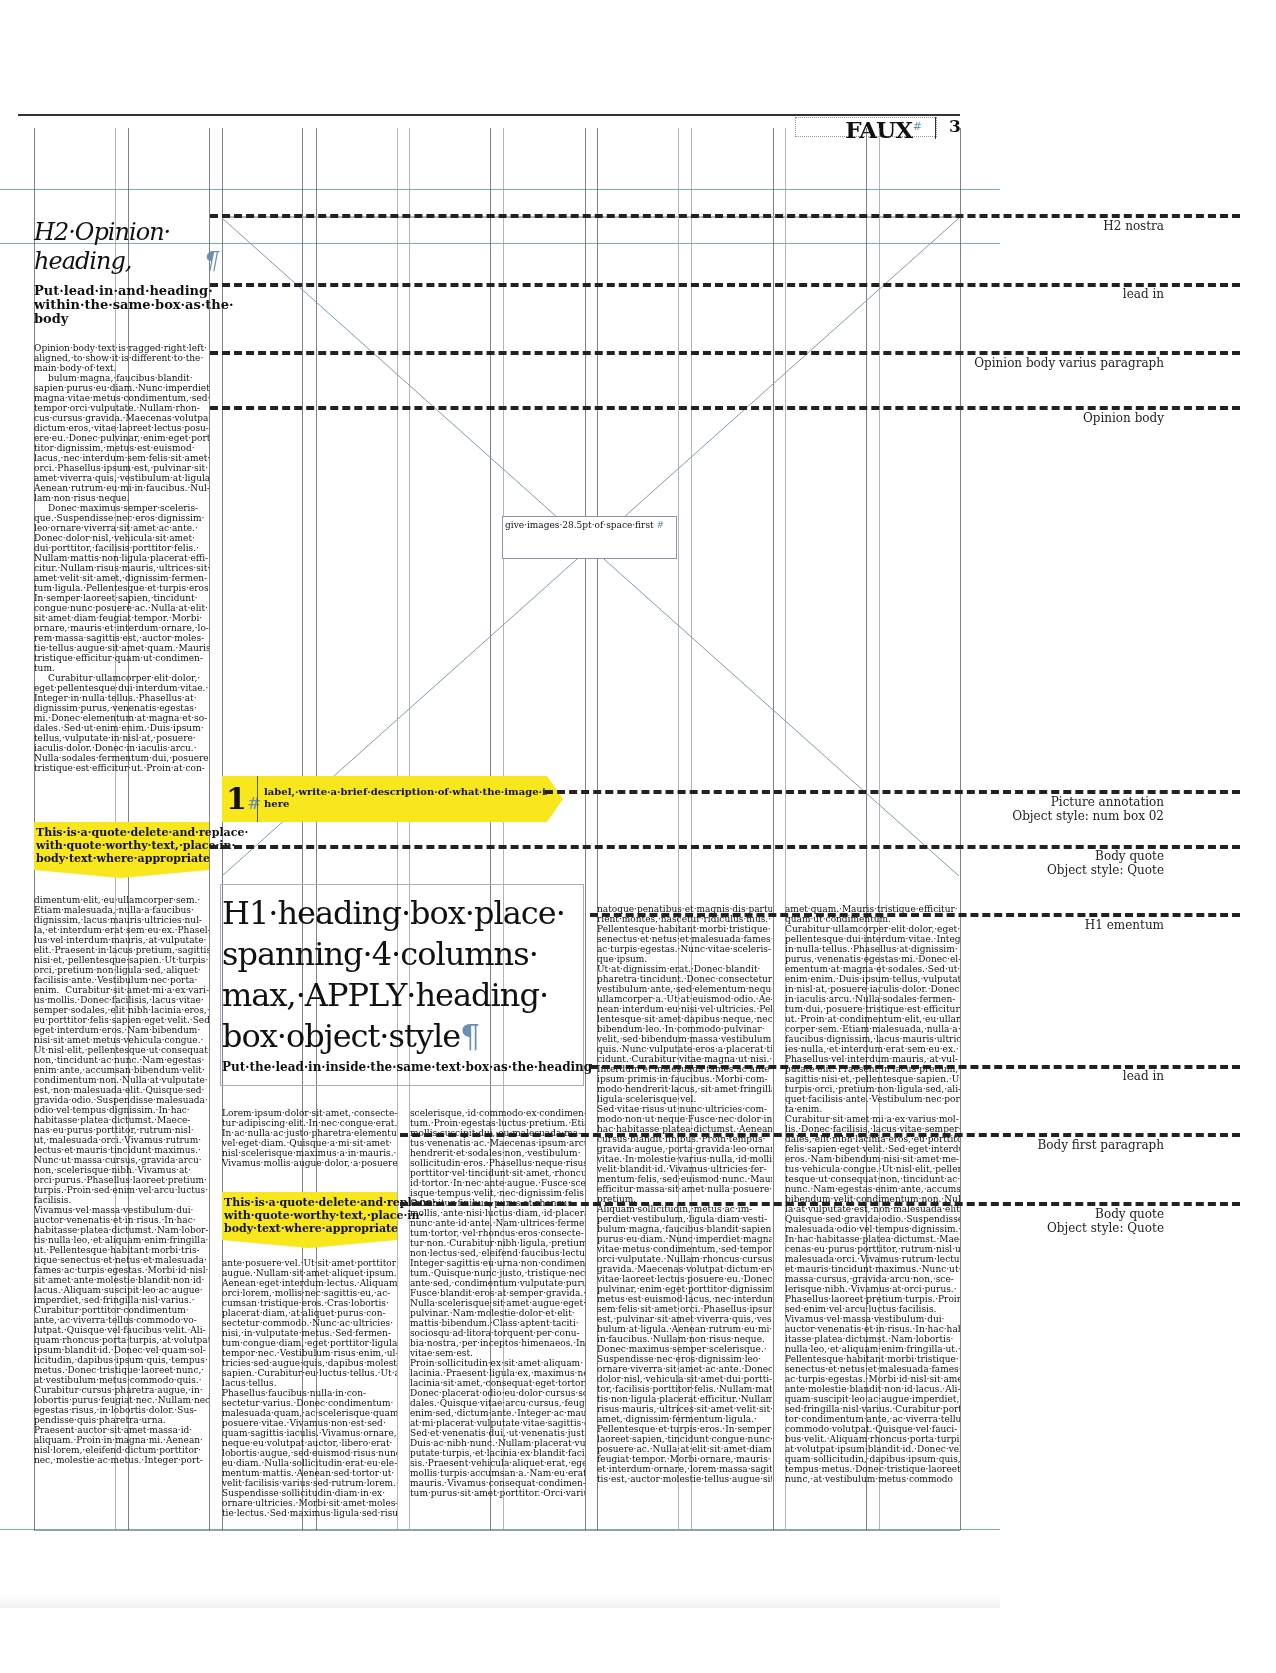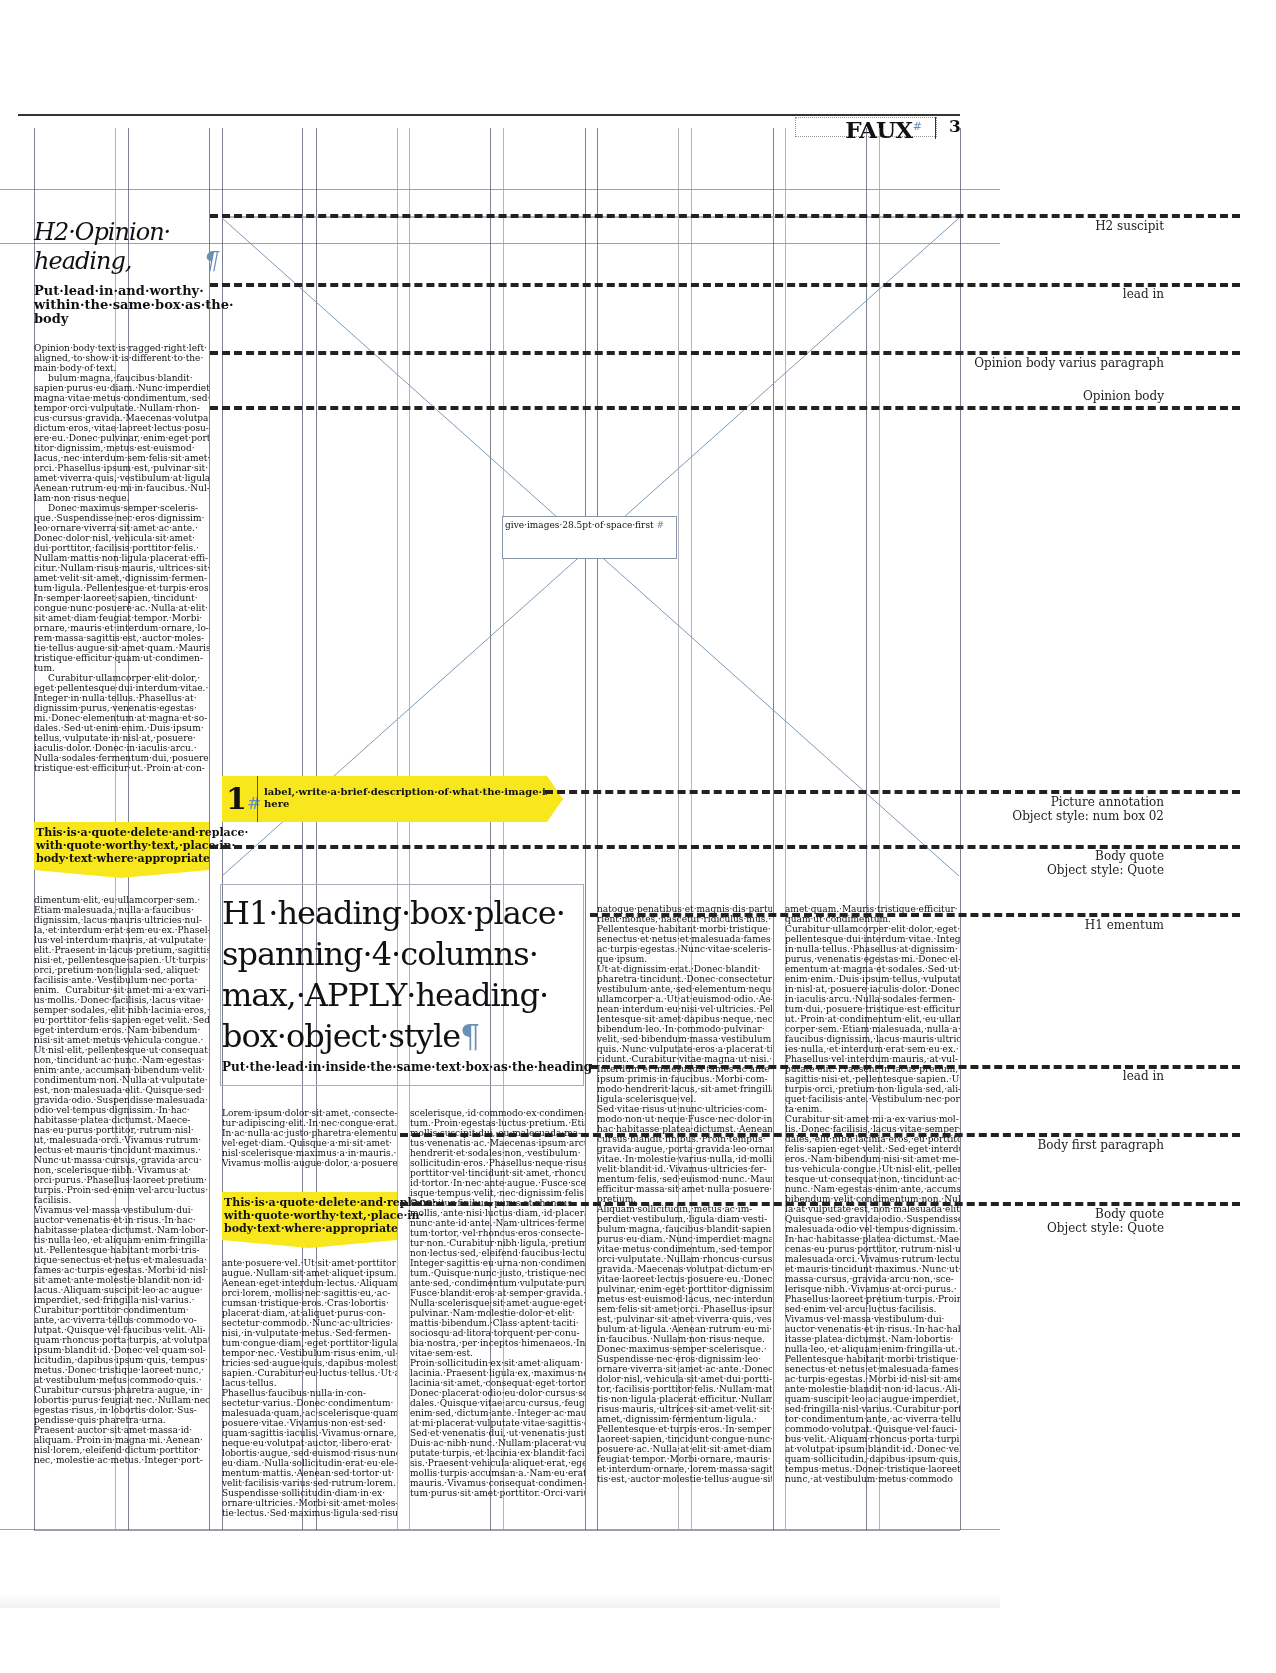--- a/index.html
+++ b/index.html
@@ -91,21 +91,21 @@
   </svg>
 </div>
 <div class="space-note">
   <span>give·images·28.5pt·of·space·first</span>
   <span class="pil">#</span>
 </div>
 
 <div class="h2">
   <span style="display:inline-block;width:170px;">H2·Opinion· heading,</span><span class="pil">¶</span>
 </div>
-<div class="lead-op">Put·lead·in·and·worthy· within·the·same·box·as·the· body</div>
+<div class="lead-op">Put·lead·in·and·heading· within·the·same·box·as·the· body</div>
 
 <div class="body-col" style="left:34px; top:343px; width:175px; height:470px;">
   <p class="first">Opinion·body·text·is·ragged·right·left· aligned,·to·show·it·is·different·to·the· main·body·of·text.</p>
   <p>bulum·magna,·faucibus·blandit· sapien·purus·eu·diam.·Nunc·imperdiet· magna·vitae·metus·condimentum,·sed· tempor·orci·vulputate.·Nullam·rhon- cus·cursus·gravida.·Maecenas·volutpat· dictum·eros,·vitae·laoreet·lectus·posu- ere·eu.·Donec·pulvinar,·enim·eget·port- titor·dignissim,·metus·est·euismod· lacus,·nec·interdum·sem·felis·sit·amet· orci.·Phasellus·ipsum·est,·pulvinar·sit· amet·viverra·quis,·vestibulum·at·ligula.· Aenean·rutrum·eu·mi·in·faucibus.·Nul- lam·non·risus·neque.</p>
   <p>Donec·maximus·semper·sceleris- que.·Suspendisse·nec·eros·dignissim· leo·ornare·viverra·sit·amet·ac·ante.· Donec·dolor·nisl,·vehicula·sit·amet· dui·porttitor,·facilisis·porttitor·felis.· Nullam·mattis·non·ligula·placerat·effi- citur.·Nullam·risus·mauris,·ultrices·sit· amet·velit·sit·amet,·dignissim·fermen- tum·ligula.·Pellentesque·et·turpis·eros.· In·semper·laoreet·sapien,·tincidunt· congue·nunc·posuere·ac.·Nulla·at·elit· sit·amet·diam·feugiat·tempor.·Morbi· ornare,·mauris·et·interdum·ornare,·lo- rem·massa·sagittis·est,·auctor·moles- tie·tellus·augue·sit·amet·quam.·Mauris· tristique·efficitur·quam·ut·condimen- tum.</p>
   <p>Curabitur·ullamcorper·elit·dolor,· eget·pellentesque·dui·interdum·vitae.· Integer·in·nulla·tellus.·Phasellus·at· dignissim·purus,·venenatis·egestas· mi.·Donec·elementum·at·magna·et·so- dales.·Sed·ut·enim·enim.·Duis·ipsum· tellus,·vulputate·in·nisl·at,·posuere· iaculis·dolor.·Donec·in·iaculis·arcu.· Nulla·sodales·fermentum·dui,·posuere· tristique·est·efficitur·ut.·Proin·at·con-</p>
 </div>
 
 <div class="quote" style="left:34px; top:822px; width:175px; height:48px;">
   <span>This·is·a·quote·delete·and·replace· with·quote·worthy·text,·place·in· body·text·where·appropriate</span>
@@ -158,29 +158,29 @@
 <div class="dash" style="left:210px; top:351px; width:1030px;"></div>
 <div class="dash" style="left:210px; top:406px; width:1030px;"></div>
 <div class="dash" style="left:545px; top:790px; width:695px;"></div>
 <div class="dash" style="left:210px; top:845px; width:1030px;"></div>
 <div class="dash" style="left:590px; top:913px; width:650px;"></div>
 <div class="dash" style="left:590px; top:1065px; width:650px;"></div>
 <div class="dash" style="left:400px; top:1133px; width:840px;"></div>
 <div class="dash" style="left:400px; top:1202px; width:840px;"></div>
 
 <div class="anno" style="top:219px">
-    <div>H2 suscipit</div>
+    <div>H2 nostra</div>
   </div>
 <div class="anno" style="top:287px">
     <div>lead in</div>
   </div>
 <div class="anno" style="top:356px">
     <div>Opinion body varius paragraph</div>
   </div>
-<div class="anno" style="top:389px">
+<div class="anno" style="top:411px">
     <div>Opinion body</div>
   </div>
 <div class="anno" style="top:795px">
     <div>Picture annotation</div>
     <div>Object style: num box 02</div>
   </div>
 <div class="anno" style="top:849px">
     <div>Body quote</div>
     <div>Object style: Quote</div>
   </div>

